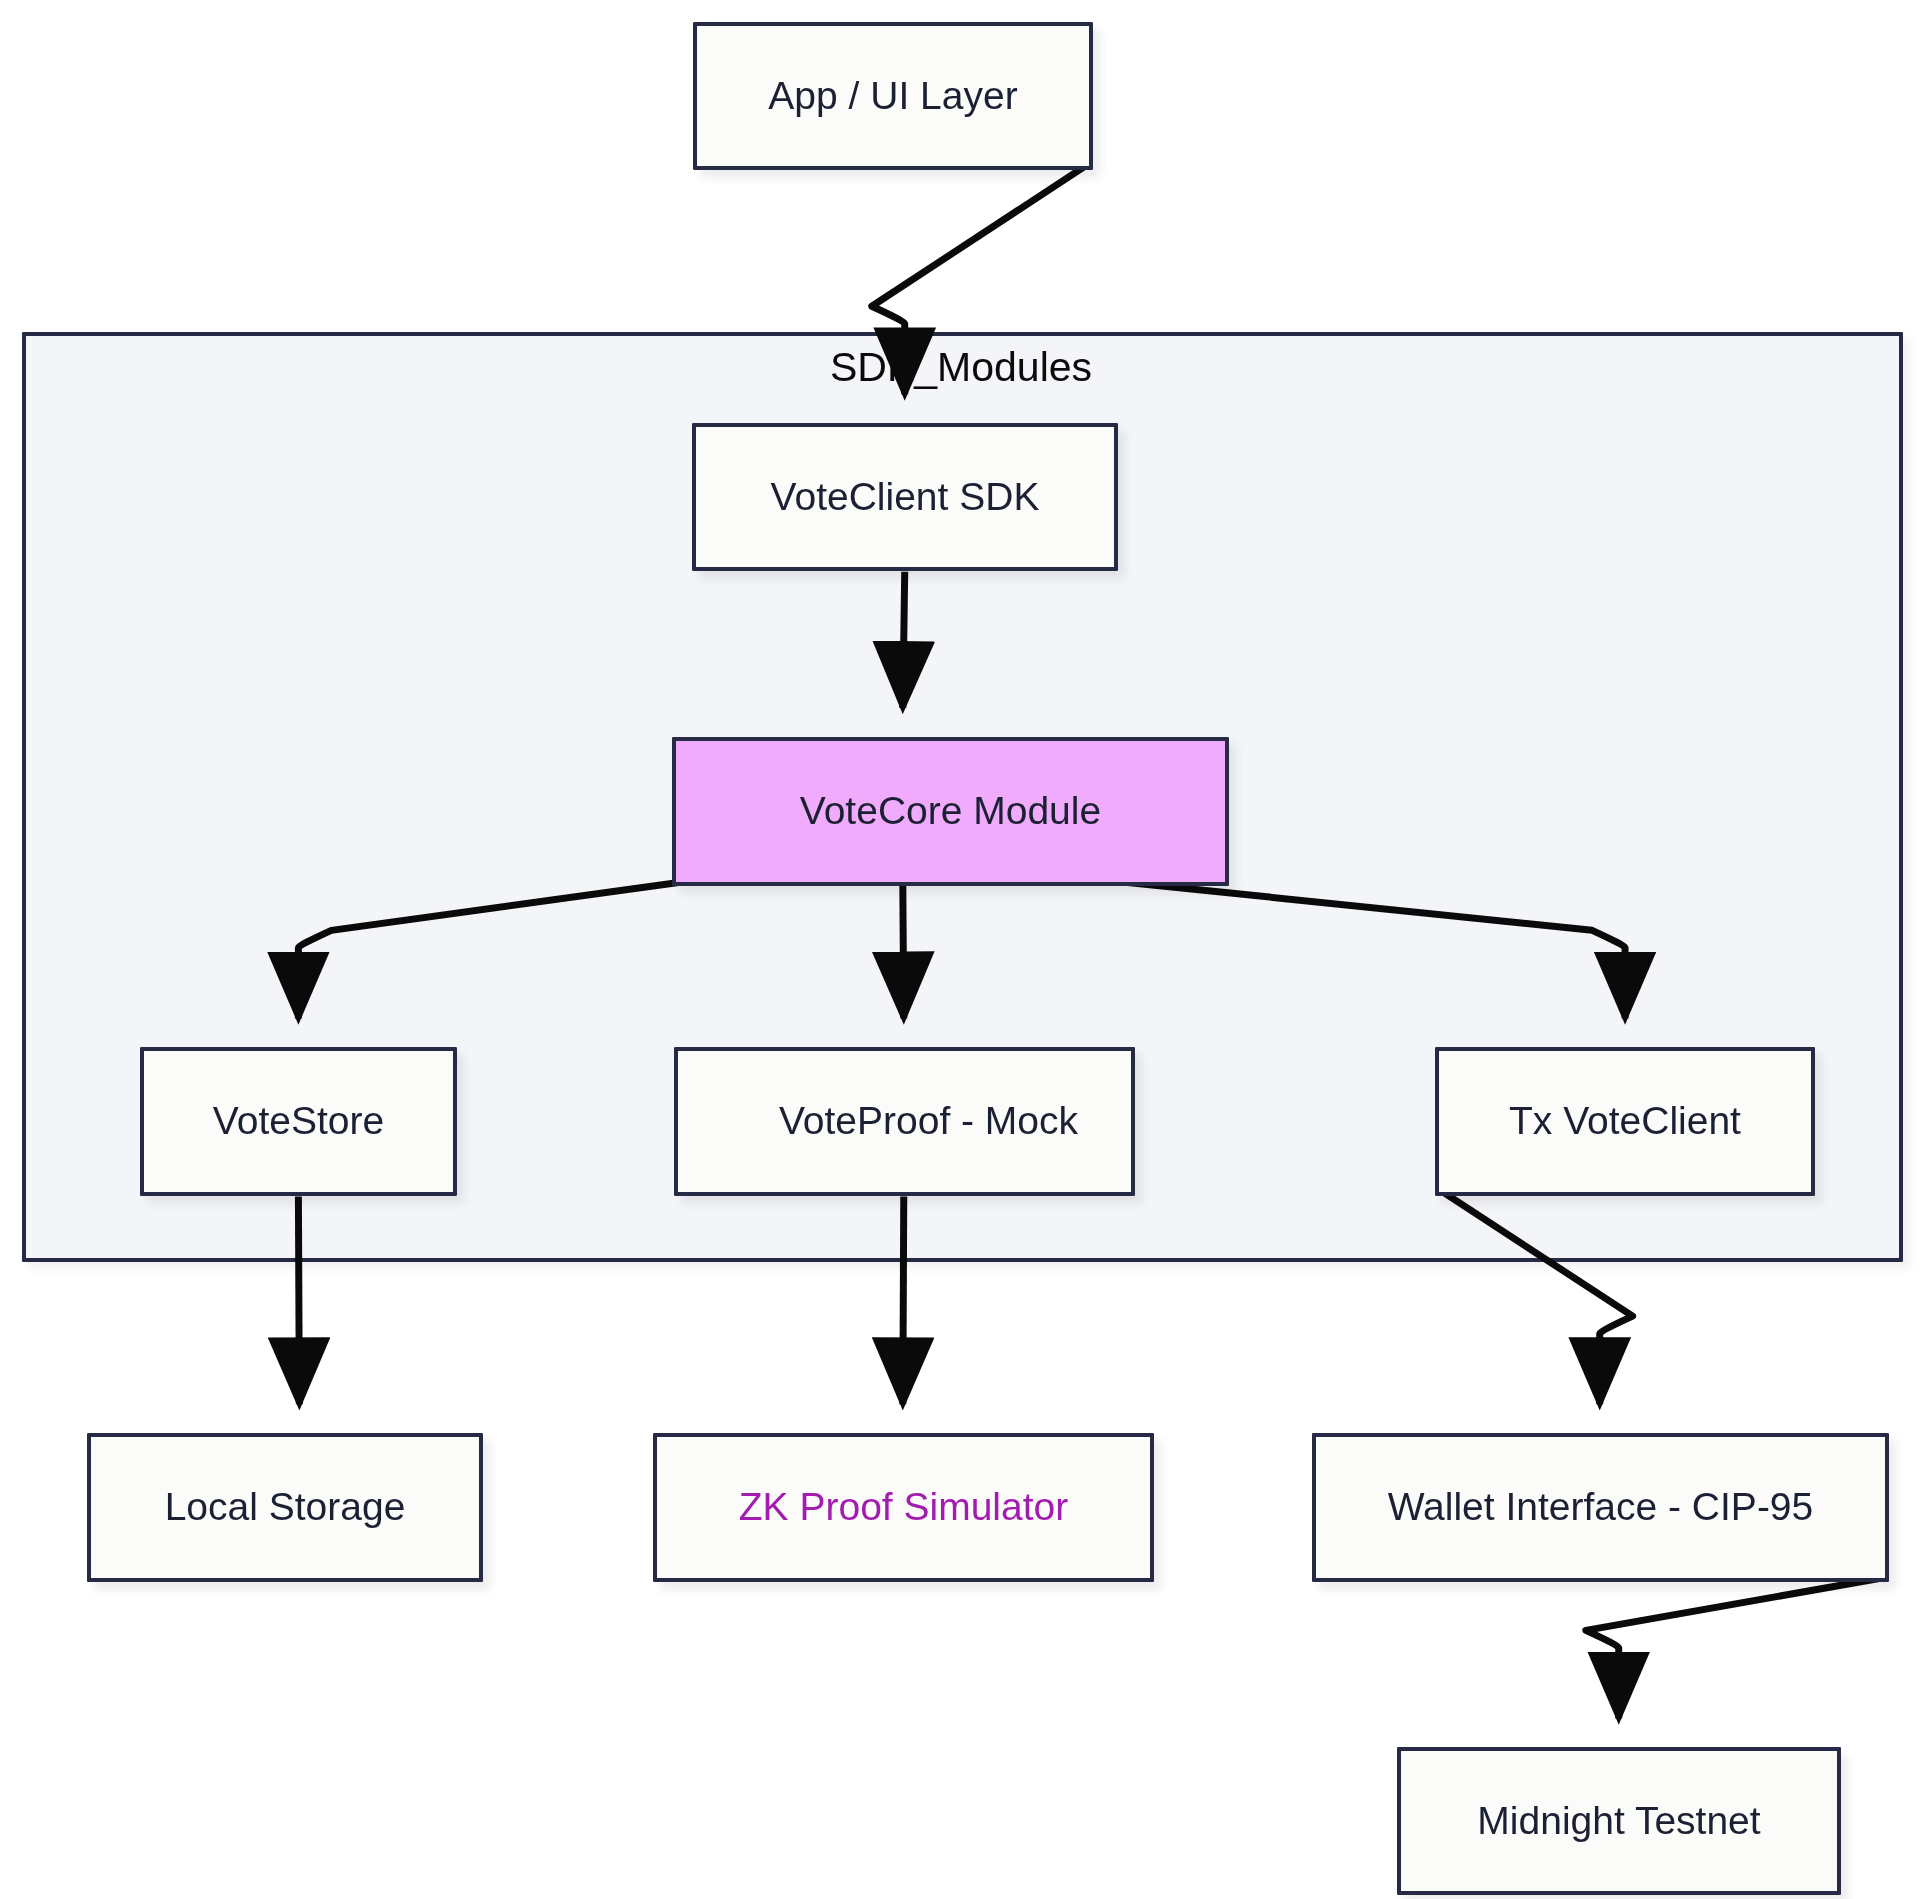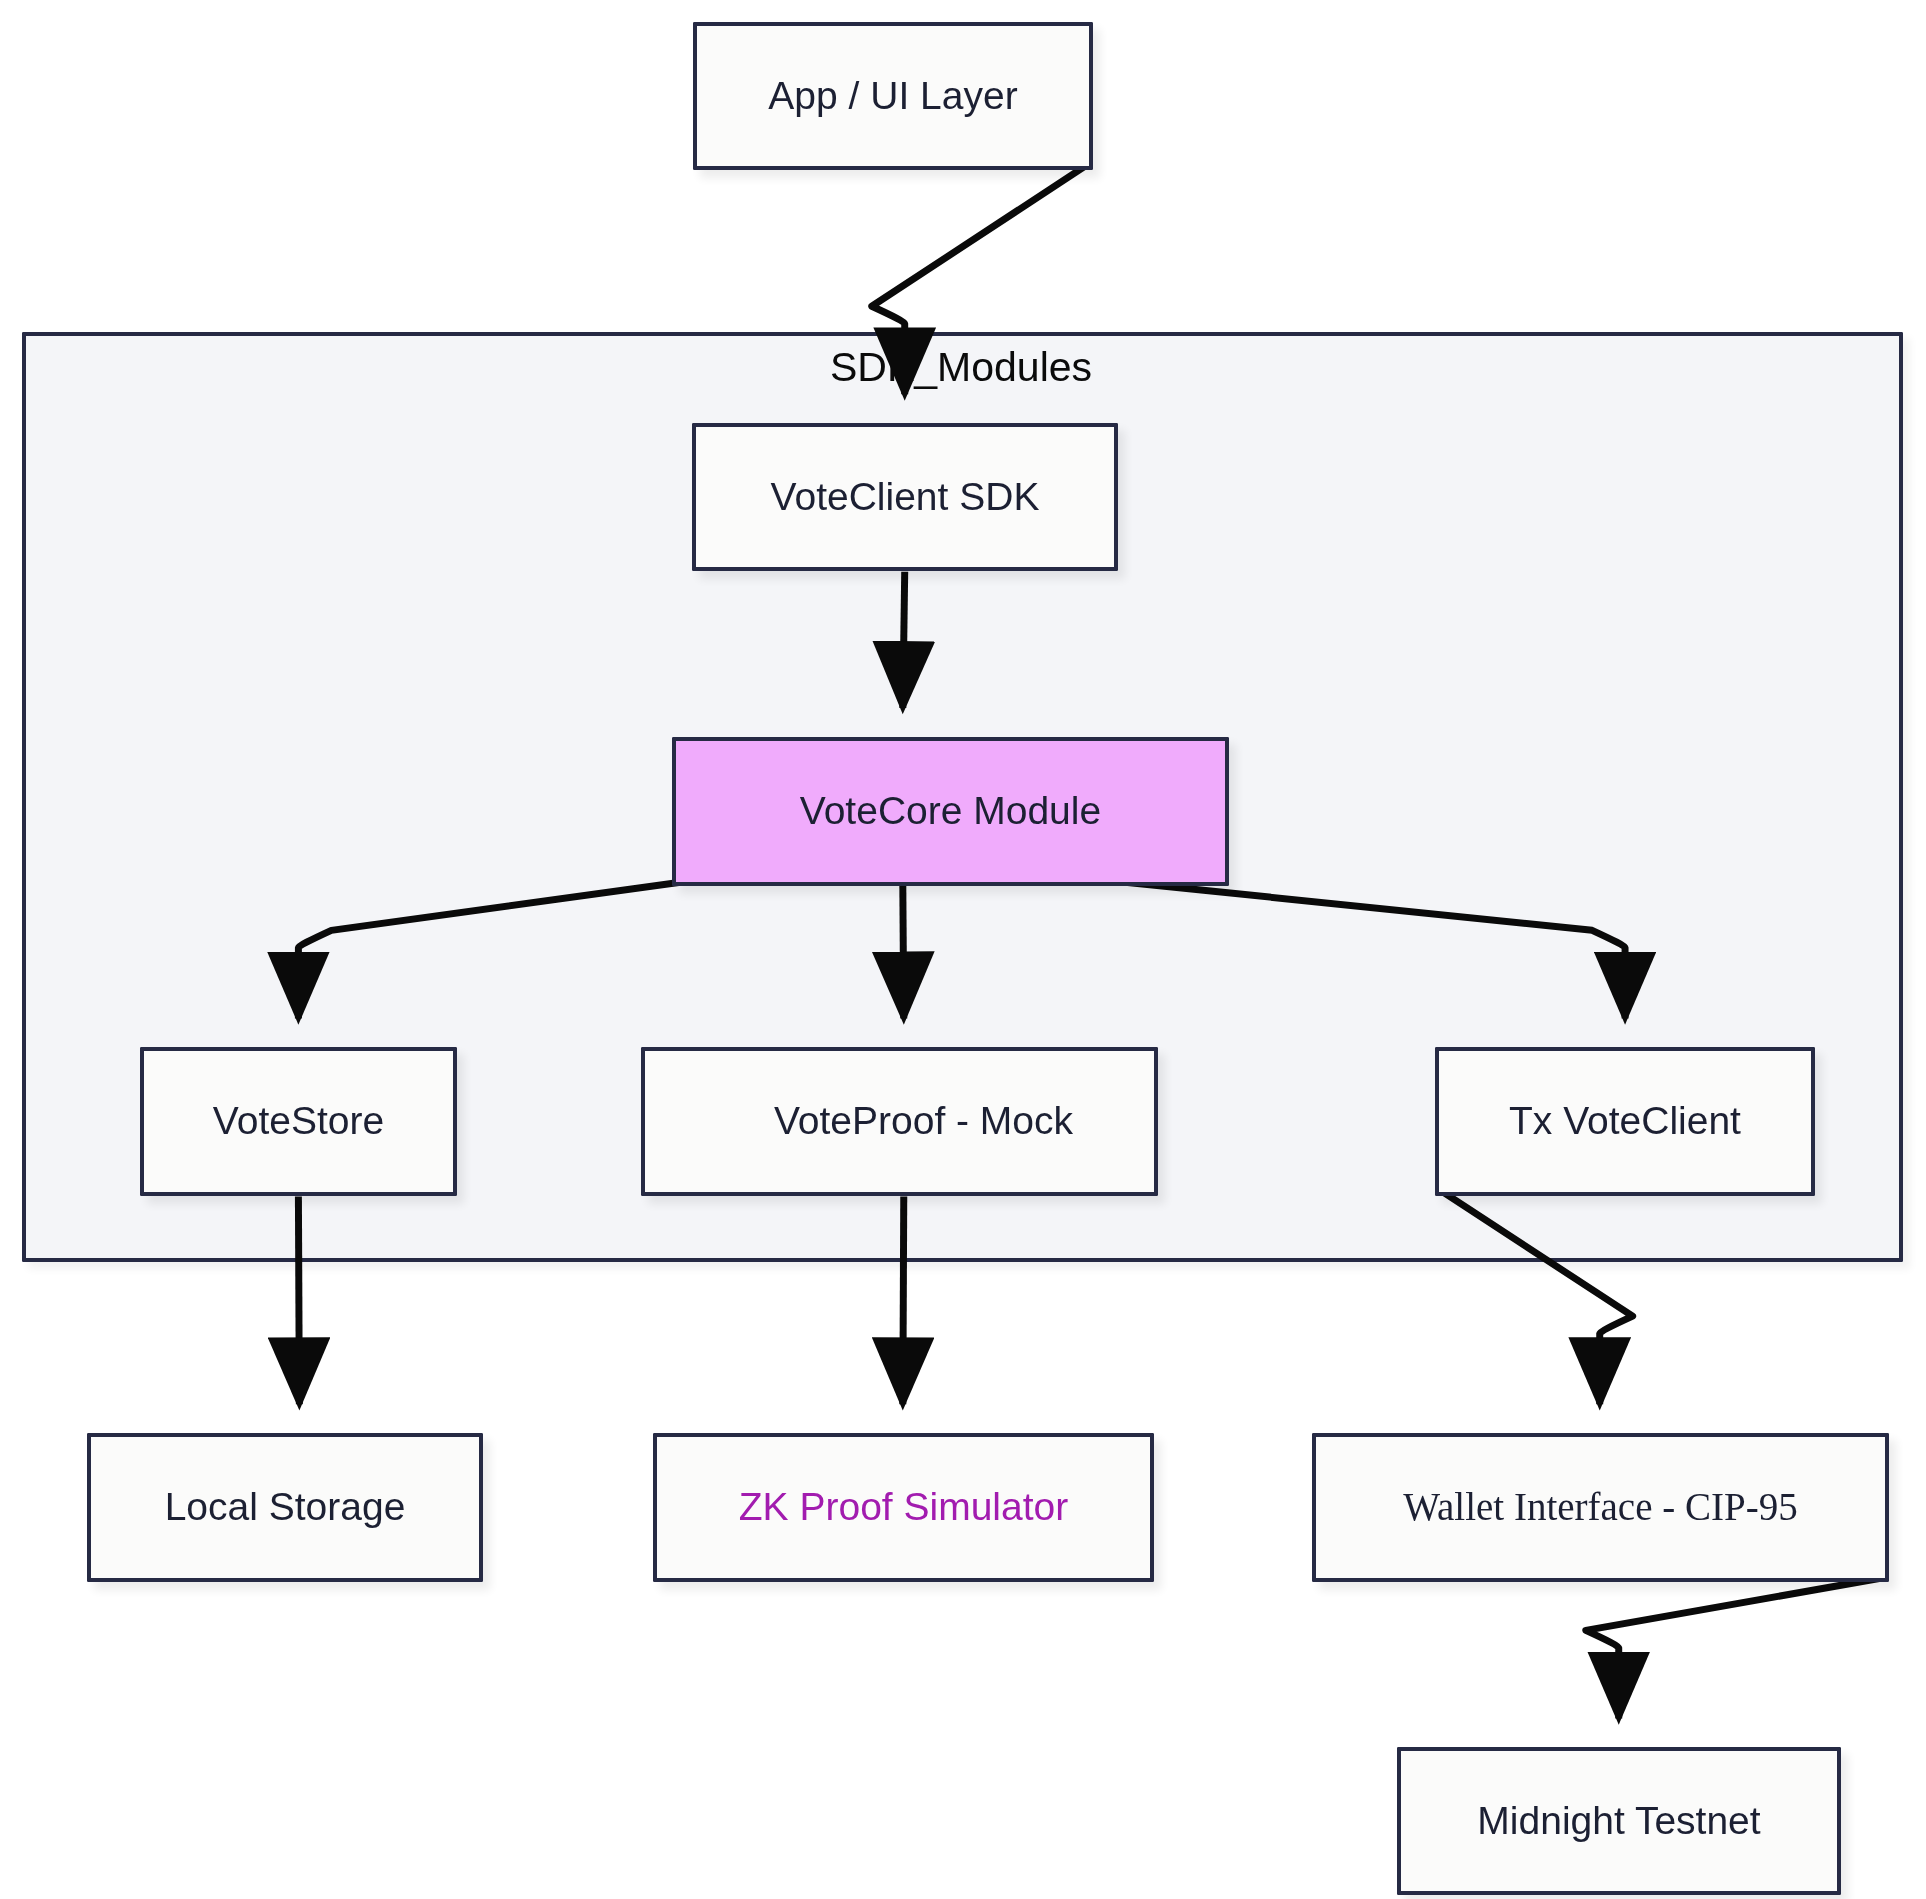--- a/index.html
+++ b/index.html
@@ -95,34 +95,34 @@
       </div>
       <div class="node" style="left: 692px; top: 423px; width: 426px; height: 148px; background: rgb(251, 251, 250); border-color: rgb(38, 42, 68);">
         <span class="node-label" style="color: rgb(28, 32, 51);">VoteClient SDK</span>
       </div>
       <div class="node" style="left: 672px; top: 737px; width: 557px; height: 149px; background: #f0abfc; border-color: rgb(38, 42, 68);">
         <span class="node-label" style="color: rgb(28, 32, 51);">VoteCore Module</span>
       </div>
       <div class="node" style="left: 140px; top: 1047px; width: 317px; height: 149px; background: rgb(251, 251, 250); border-color: rgb(38, 42, 68);">
         <span class="node-label" style="color: rgb(28, 32, 51);">VoteStore</span>
       </div>
-      <div class="node" style="left: 641px; top: 1047px; width: 517px; height: 149px; background: rgb(251, 251, 250); border-color: rgb(38, 42, 68); padding-left: 48px;">
+      <div class="node" style="left: 674px; top: 1047px; width: 461px; height: 149px; background: rgb(251, 251, 250); border-color: rgb(38, 42, 68); padding-left: 48px;">
         <span class="node-label" style="color: rgb(28, 32, 51);">VoteProof - Mock</span>
       </div>
       <div class="node" style="left: 1435px; top: 1047px; width: 380px; height: 149px; background: rgb(251, 251, 250); border-color: rgb(38, 42, 68);">
         <span class="node-label" style="color: rgb(28, 32, 51);">Tx VoteClient</span>
       </div>
       <div class="node" style="left: 87px; top: 1433px; width: 396px; height: 149px; background: rgb(251, 251, 250); border-color: rgb(38, 42, 68);">
         <span class="node-label" style="color: rgb(28, 32, 51);">Local Storage</span>
       </div>
       <div class="node" style="left: 653px; top: 1433px; width: 501px; height: 149px; background: rgb(251, 251, 250); border-color: rgb(38, 42, 68);">
         <span class="node-label" style="color: #a21caf;">ZK Proof Simulator</span>
       </div>
       <div class="node" style="left: 1312px; top: 1433px; width: 577px; height: 149px; background: rgb(251, 251, 250); border-color: rgb(38, 42, 68);">
-        <span class="node-label" style="color: rgb(28, 32, 51); font-family: Liberation Serif, serif;">Wallet Interface - CIP-95</span>
+        <span class="node-label" style="color: rgb(28, 32, 51);">Wallet Interface - CIP-95</span>
       </div>
       <div class="node" style="left: 1397px; top: 1747px; width: 444px; height: 148px; background: rgb(251, 251, 250); border-color: rgb(38, 42, 68);">
         <span class="node-label" style="color: rgb(28, 32, 51);">Midnight Testnet</span>
       </div>
     </div>
 
 </div>
 
 
 </body></html>

